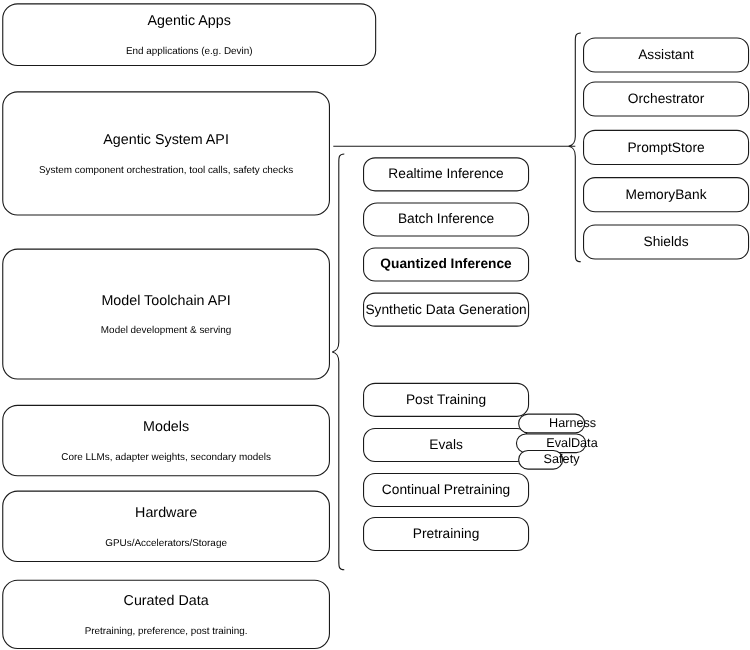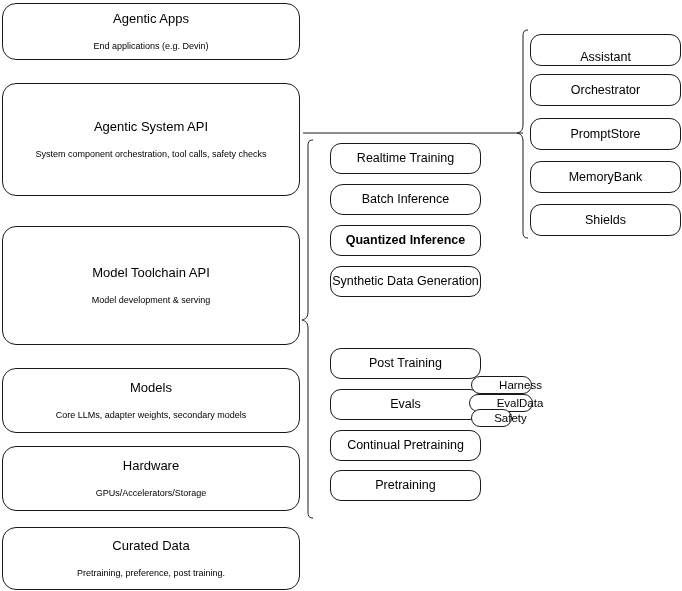--- a/index.html
+++ b/index.html
@@ -118,21 +118,21 @@
 
     <path d="M 313 140
              C 308 140, 308 143, 308 148
              L 308 311
              C 308 317, 306 319, 302 320
              C 306 321, 308 323, 308 329
              L 308 510
              C 308 515, 308 518, 313 518"></path>
   </svg>
 
-  <div class="node layer" style="left:2px; top:3px; width:298px; height:57px;">
+  <div class="node layer" style="left:2px; top:3px; width:340px; height:57px;">
     <div class="title">Agentic Apps</div>
     <div class="subtitle">End applications (e.g. Devin)</div>
   </div>
 
   <div class="node layer" style="left:2px; top:83px; width:298px; height:113px;">
     <div class="title">Agentic System API</div>
     <div class="subtitle">System component orchestration, tool calls, safety checks</div>
   </div>
 
   <div class="node layer" style="left:2px; top:226px; width:298px; height:119px;">
@@ -149,21 +149,21 @@
     <div class="title">Hardware</div>
     <div class="subtitle">GPUs/Accelerators/Storage</div>
   </div>
 
   <div class="node layer" style="left:2px; top:527px; width:298px; height:63px;">
     <div class="title">Curated Data</div>
     <div class="subtitle">Pretraining, preference, post training.</div>
   </div>
 
   <div class="node cap" style="left:330px; top:143px; width:151px; height:31px;">
-    <div class="title">Realtime Training</div>
+    <div class="title">Realtime Inference</div>
   </div>
 
   <div class="node cap" style="left:330px; top:184px; width:151px; height:31px;border-radius:13px;">
     <div class="title">Batch Inference</div>
   </div>
 
   <div class="node cap" style="left:330px; top:225px; width:151px; height:31px;font-weight:bold;">
     <div class="title">Quantized Inference</div>
   </div>
 
@@ -193,21 +193,21 @@
   </div>
 
   <div class="pill" style="left:469px; top:394px; width:64px; height:18px;">
     <span>EvalData</span>
   </div>
 
   <div class="pill" style="left:471px; top:409px; width:41px; height:18px;">
     <span>Safety</span>
   </div>
 
-  <div class="node cap" style="left:530px; top:34px; width:151px; height:32px;justify-content:flex-end;">
+  <div class="node cap" style="left:530px; top:34px; width:151px; height:32px;">
     <div class="title">Assistant</div>
   </div>
 
   <div class="node cap" style="left:530px; top:74px; width:151px; height:32px;text-align:center;">
     <div class="title">Orchestrator</div>
   </div>
 
   <div class="node cap" style="left:530px; top:118px; width:151px; height:32px;">
     <div class="title">PromptStore</div>
   </div>

